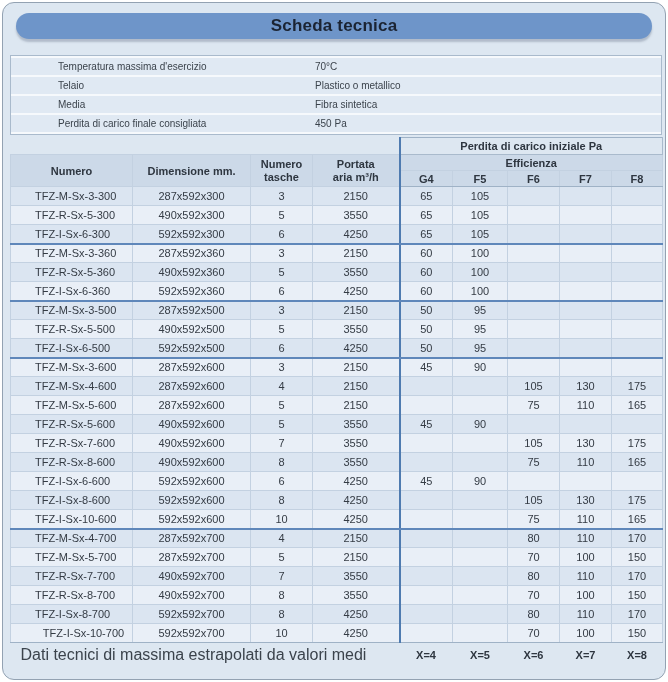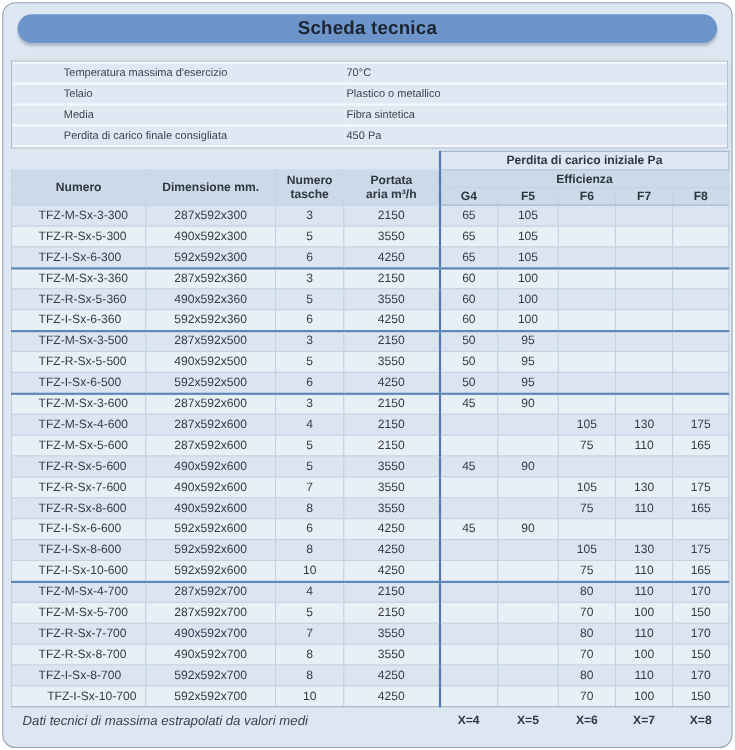--- a/index.html
+++ b/index.html
@@ -64,21 +64,21 @@
   table.main tbody tr { height: 19px; }
   table.main tbody tr:nth-child(odd) td { background: #dbe5f1; }
   table.main tbody tr:nth-child(even) td { background: #e9eff7; }
   table.main tbody td.td-code { text-align: left; padding-left: 24px; }
   table.main tbody tr.group-end td { border-bottom: 2px solid #5f87ba; }
   table.main .eff-first { border-left: 2px solid #4f7bb0; }
   table.main tbody tr:last-child td { border-bottom: 1px solid #9fb2c6; text-align: center; }
   table.main tfoot td { border: none; background: transparent; height: 24px; }
   table.main tfoot td.note {
     text-align: left; padding-left: 10px;
-    font-style: italic; font-size: 12px; color: #3b434c;
+    font-size: 16px; color: #3b434c;
   }
   table.main tfoot td.xlab { font-weight: bold; font-size: 11px; color: #2e3640; }
 </style>
 </head>
 <body>
 
 <div class="page">
 
   <div class="title-pill">
     <span>Scheda tecnica</span>

